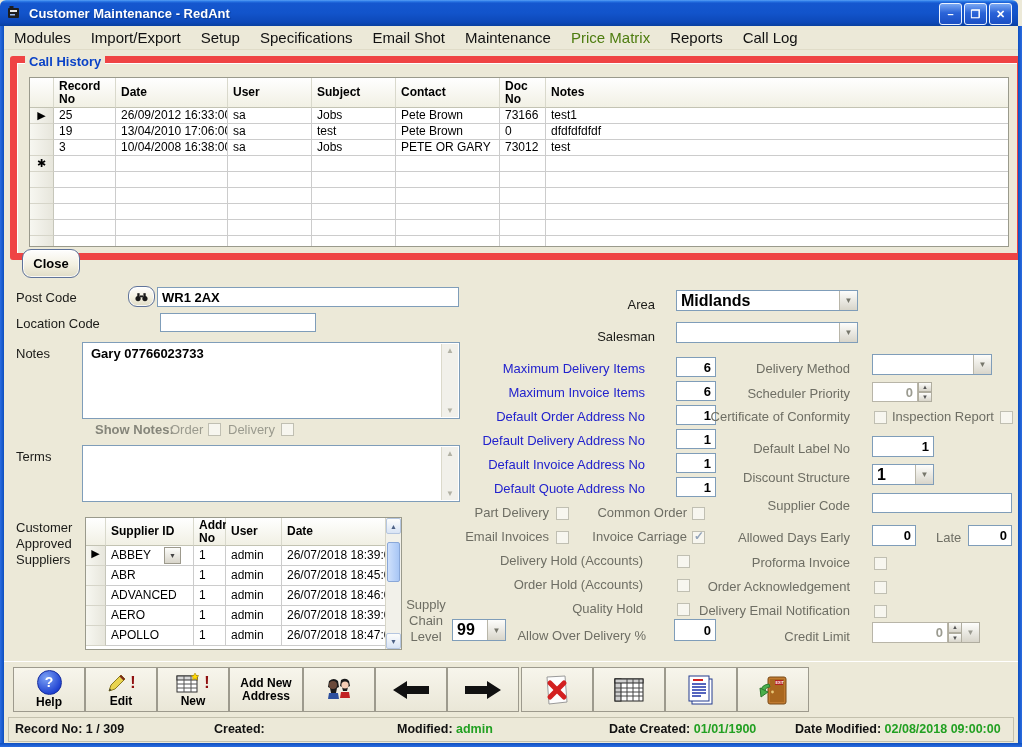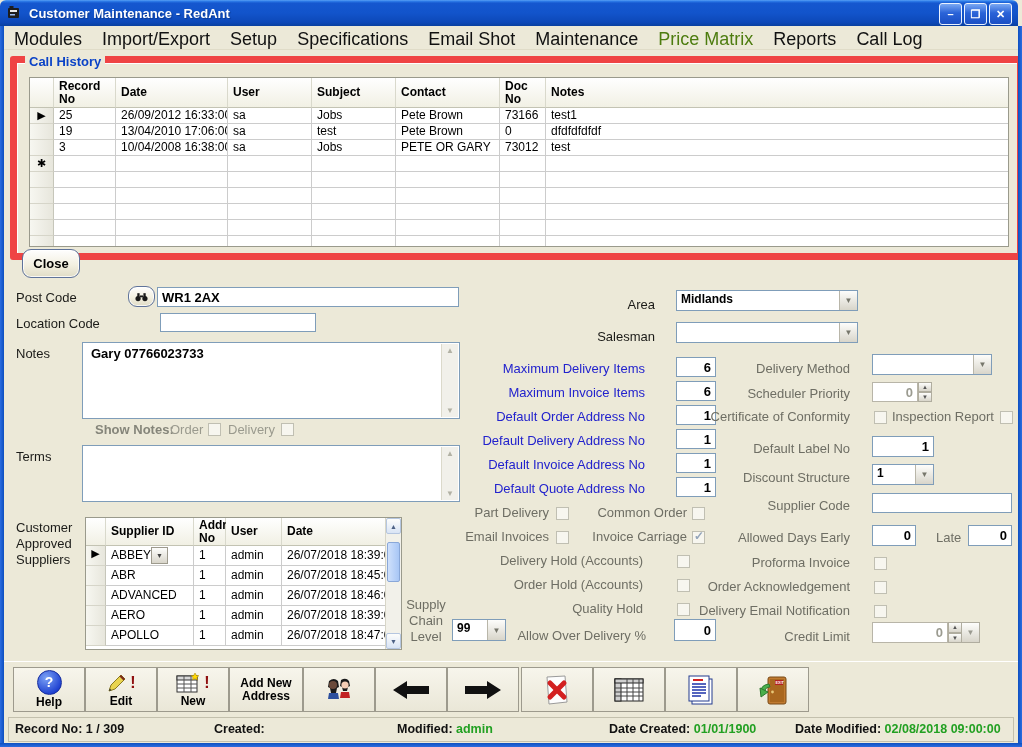--- a/index.html
+++ b/index.html
@@ -15,21 +15,21 @@
   .winbtns{position:absolute;right:6px;top:3px;display:flex;gap:2px;}
   .winbtn{width:21px;height:20px;border:1px solid #eaf2ff;border-radius:3px;
     background:linear-gradient(180deg,#7aa8f3,#2a63d8 45%,#1b4fc4);color:#fff;
     font-size:11px;font-weight:bold;display:flex;align-items:center;justify-content:center;
     line-height:1;}
   .b-left{position:absolute;left:0;top:26px;bottom:0;width:4px;background:linear-gradient(90deg,#2b6ce0,#0d4fc0);}
   .b-right{position:absolute;right:0;top:26px;bottom:0;width:4px;background:linear-gradient(90deg,#0d4fc0,#2b6ce0);}
   .b-bottom{position:absolute;left:0;right:0;bottom:0;height:4px;background:linear-gradient(180deg,#0d4fc0,#2b6ce0);}
   
   .menubar{position:absolute;left:4px;top:26px;right:4px;height:23px;display:flex;
-    align-items:flex-start;font-size:18px;background:#ece9d8;border-bottom:1px solid #e0dcc8;}
+    align-items:flex-start;font-size:15px;background:#ece9d8;border-bottom:1px solid #e0dcc8;}
   .menu-item{padding:3px 10px;color:#111;}
   .menu-item.disabled{color:#4d7c0f;}
   
   .groupbox{position:absolute;left:10px;top:56px;width:1000px;height:190px;
     border:7px solid #ef4444;border-radius:3px;box-shadow:inset 1px 1px 0 #fff;}
   .groupbox-title{position:absolute;top:-9px;left:8px;background:#ece9d8;padding:0 4px;
     color:#0b43c7;font-weight:bold;font-size:13px;}
   .grid{position:absolute;background:#fff;border:1px solid #9a9a8c;overflow:hidden;
     display:flex;flex-direction:column;}
   .grid-head{display:flex;flex:none;}
@@ -47,21 +47,21 @@
   .ch-head{height:30px;}
   .ch-row{height:16px;line-height:15px;}
   .c-sel{width:24px;flex:none;}
   .c0{width:62px;}.c1{width:112px;}.c2{width:84px;}.c3{width:84px;}.c4{width:104px;}
   .c5{width:46px;}.c6{flex:1 1 auto;border-right:none;}
   
   .sp-head{height:28px;}
   .sp-row{height:20px;line-height:19px;}
   .s-sel{width:20px;flex:none;}
   .s0{width:88px;}.s1{width:32px;}.s2{width:56px;}.s3{flex:1 1 auto;border-right:none;}
-  .cell-combo{display:flex;align-items:center;padding-right:12px;}
+  .cell-combo{display:flex;align-items:center;justify-content:space-between;padding-right:12px;}
   .mini-drop{width:15px;height:15px;border:1px solid #9d9a8d;flex:none;
     background:linear-gradient(180deg,#fdfdfb,#d8d5ca);font-size:7px;color:#444;
     display:flex;align-items:center;justify-content:center;}
   
   .vscroll{position:absolute;top:0;right:0;bottom:0;width:15px;background:#f2f1ea;
     border-left:1px solid #d8d6c8;display:flex;flex-direction:column;}
   .vs-btn{height:14px;flex:none;font-size:7px;color:#4d6185;display:flex;align-items:center;
     justify-content:center;background:linear-gradient(180deg,#fdfdfb,#d9e4f5);
     border:1px solid #b5c6e0;border-radius:2px;}
   .vs-track{flex:1;position:relative;}
@@ -76,21 +76,21 @@
     font-weight:bold;font-size:13px;font-family:"Liberation Sans",sans-serif;
     display:flex;align-items:center;justify-content:center;box-shadow:inset 0 0 0 1px #ffffffcc;}
   .tb{position:absolute;box-sizing:border-box;border:1px solid #7f9db9;background:#fff;
     font-family:"Liberation Sans",sans-serif;font-size:13px;padding:1px 4px;}
   .tb.vb{font-weight:bold;}
   .tb.num{text-align:right;font-weight:bold;}
   .tb.dis{border-color:#b8b5a8;color:#9b9b90;font-weight:bold;text-align:right;}
   .textbox{position:absolute;box-sizing:border-box;border:1px solid #7f9db9;background:#fff;
     font-size:13px;font-weight:bold;padding:3px 20px 3px 8px;overflow:hidden;}
   .combo{position:absolute;box-sizing:border-box;border:1px solid #7f9db9;background:#fff;display:flex;}
-  .combo .cval{flex:1;font-size:12px;font-weight:bold;padding:1px 4px;white-space:nowrap;overflow:hidden;}
+  .combo .cval{flex:1;font-size:16px;font-weight:bold;padding:1px 4px;white-space:nowrap;overflow:hidden;}
   .combo .drop{width:17px;flex:none;border-left:1px solid #b9b6a9;
     background:linear-gradient(180deg,#fdfdfb,#d8d5ca);display:flex;align-items:center;
     justify-content:center;font-size:8px;color:#76766b;}
   .spinbox{position:absolute;display:flex;}
   .spin{width:14px;display:flex;flex-direction:column;flex:none;}
   .spin i{flex:1;font-style:normal;font-size:6px;color:#55555;display:flex;align-items:center;
     justify-content:center;border:1px solid #b0ad9f;background:linear-gradient(180deg,#fdfdfb,#d8d5ca);color:#555;}
   .cb{position:absolute;width:13px;height:13px;box-sizing:border-box;border:1px solid #c0bfb2;
     background:#f7f6ef;}
   .cb.checked::after{content:"✓";position:absolute;left:1px;top:-3px;font-size:12px;

